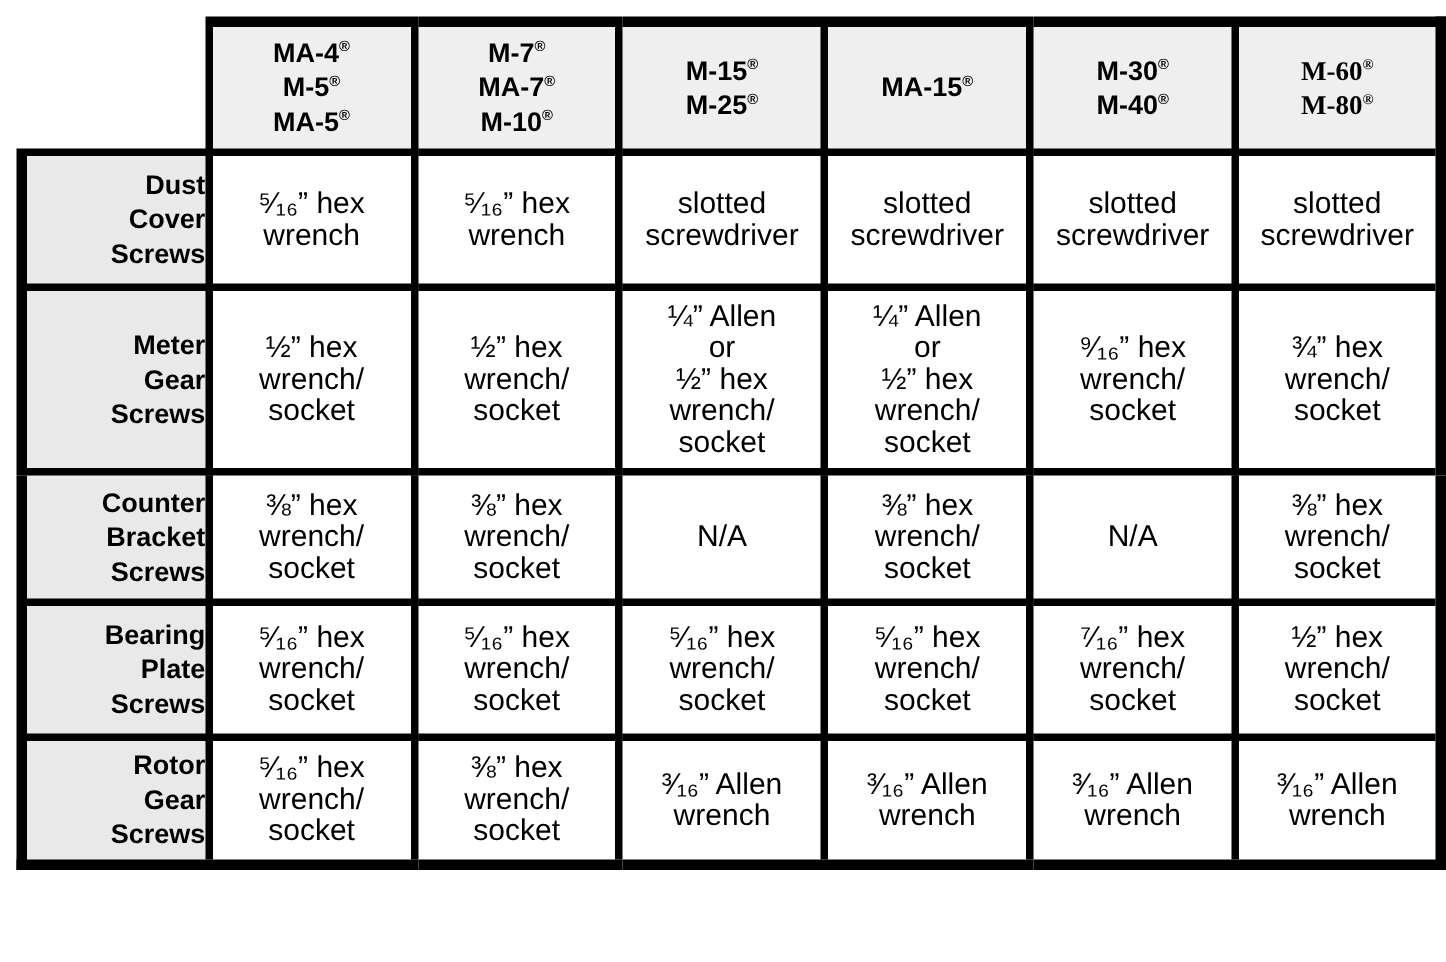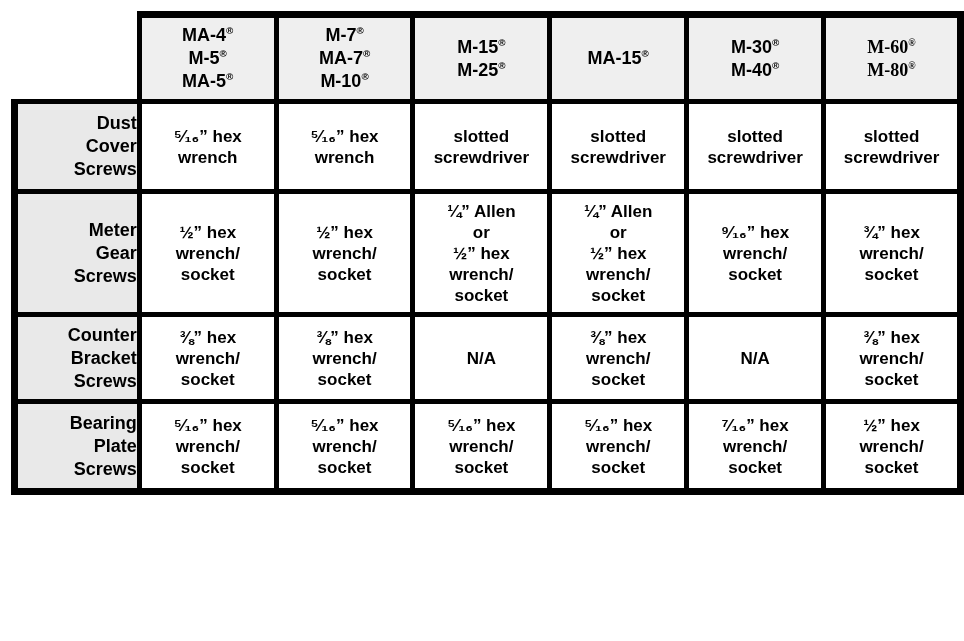--- a/index.html
+++ b/index.html
@@ -19,23 +19,23 @@
   }
   col.c-rowhead { width: 125px; }
   col.c-data    { width: 137px; }
 
   .tool-table td, .tool-table th {
     border: 5px solid var(--border, #000000);
     background: var(--cell-bg, #ffffff);
     text-align: center;
     vertical-align: middle;
     white-space: pre-line;
-    font-size: 17px;
+    font-size: 20px;
     line-height: 21px;
-    font-weight: bold;
+    font-weight: normal;
     padding: 0;
   }
 
   
   thead th.colhead {
     background: var(--header-bg, #efefef);
     font-weight: bold;
     font-size: 18px;
     line-height: 23px;
     border-top-width: 7px;
@@ -189,14 +189,33 @@
       <td>⁵⁄₁₆” hex
 wrench/
 socket</td>
       <td>⁷⁄₁₆” hex
 wrench/
 socket</td>
       <td>½” hex
 wrench/
 socket</td>
     </tr>
+    <tr class="r-rotor">
+      <th class="rowhead">Rotor
+Gear
+Screws</th>
+      <td>⁵⁄₁₆” hex
+wrench/
+socket</td>
+      <td>⅜” hex
+wrench/
+socket</td>
+      <td>³⁄₁₆” Allen
+wrench</td>
+      <td>³⁄₁₆” Allen
+wrench</td>
+      <td>³⁄₁₆” Allen
+wrench</td>
+      <td>³⁄₁₆” Allen
+wrench</td>
+    </tr>
   </tbody>
 </table>
 
 </body></html>

